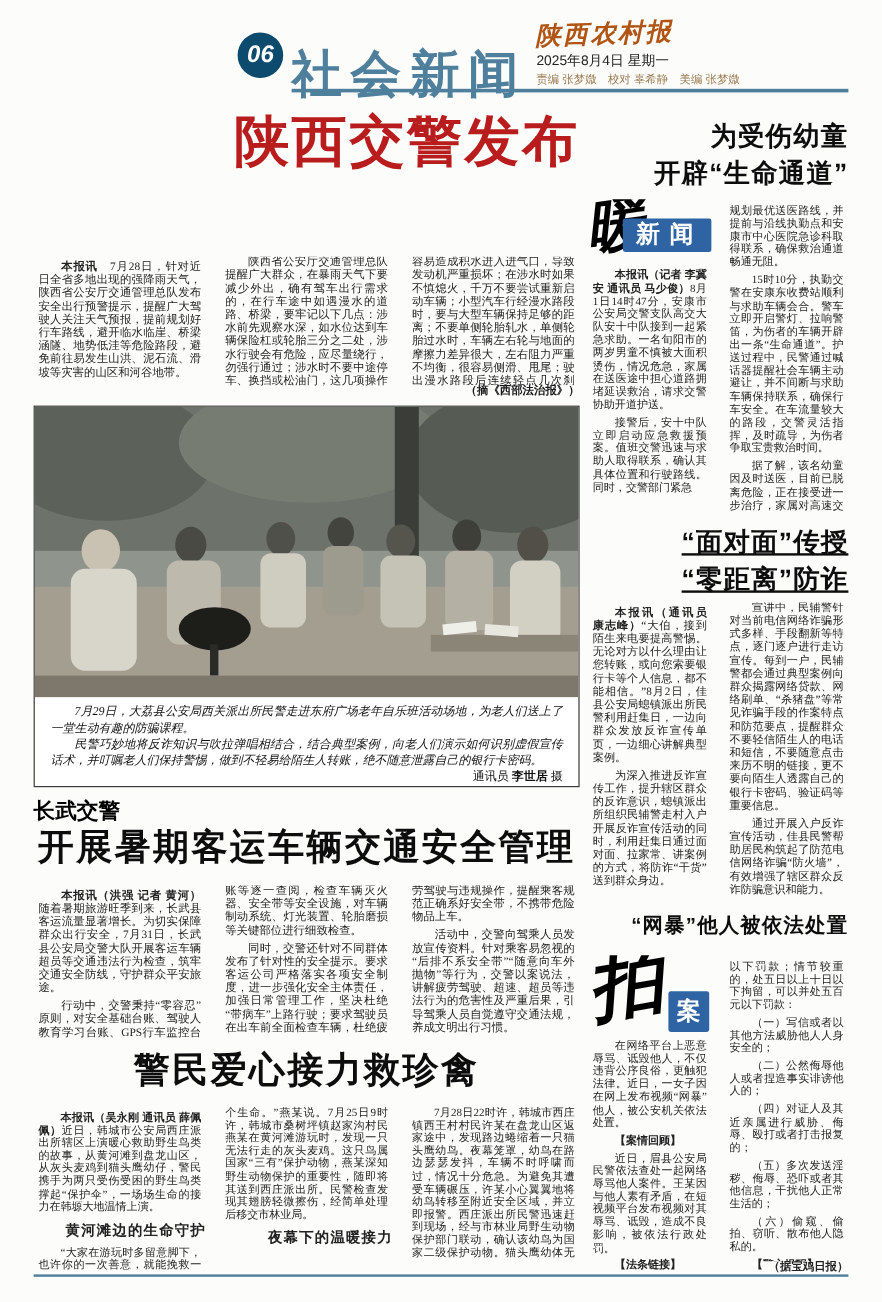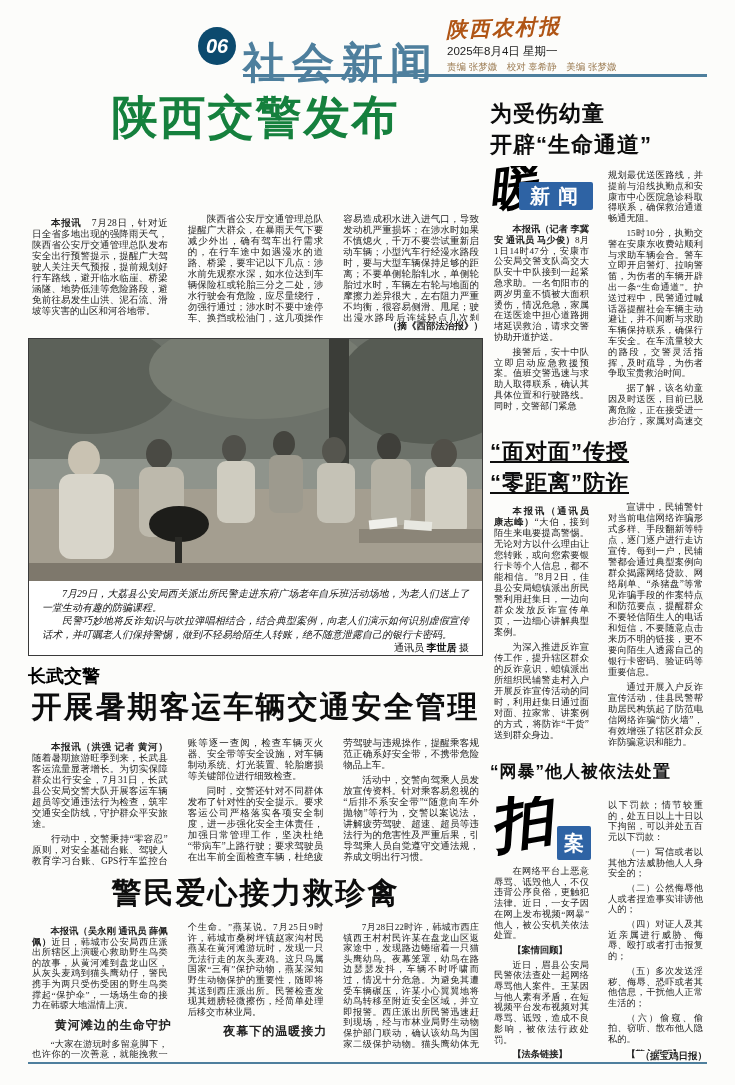--- a/index.html
+++ b/index.html
@@ -22,39 +22,39 @@
             color:#b05515;letter-spacing:2px;transform:rotate(-2deg);}
   .date-line{position:absolute;left:447px;top:44px;font:400 11.5px/14px var(--sans);color:#222;}
   .staff-line{position:absolute;left:447px;top:61px;font:400 9.5px/12px var(--sans);color:#9b7b52;}
   
   .art{text-align:justify;color:#222;}
   .art p{margin:4px;text-indent:2em;}
   .art p.cont{text-indent:0;}
   .art b{font-weight:700;}
   .body-3col{column-count:3;column-gap:12px;font:9.5px/11px var(--serif);}
   .body-3col.tight{font:9.2px/10.6px var(--serif);}
-  .headline-main{position:absolute;left:28px;top:88px;width:455px;text-align:center;
-                 font:900 46px/59px var(--serif);color:#15803d;letter-spacing:2px;}
+  .headline-main{position:absolute;left:28px;top:88px;width:455px;text-align:right;
+                 font:900 46px/59px var(--serif);color:#b91c1c;letter-spacing:2px;}
   .h-sans-lg{position:absolute;width:455px;left:28px;text-align:center;
              font:800 30px/34px var(--sans);color:#0d0d0d;letter-spacing:2px;}
   .kicker{position:absolute;left:28px;top:666px;font:800 18px/20px var(--sans);color:#000;}
   .attr-abs{position:absolute;right:0;bottom:0;background:#fcfcfa;padding-left:6px;
             font:700 9.5px/11px var(--serif);}
   .subhead{font:700 12px/20px var(--sans);text-align:right;text-indent:0 !important;
            letter-spacing:1px;margin:1px 0 !important;break-inside:avoid;}
   .kai{font-style:italic;}
   
   .photo-box{position:absolute;left:28px;top:338px;width:453px;border:1px solid #3a3a3a;background:#fff;}
   .photo-box svg{display:block;width:453px;height:242px;}
   .caption{padding:6px 13px 8px;font:italic 400 10px/13.5px var(--serif);color:#111;text-align:justify;}
   .caption p{margin:0;text-indent:2em;}
   .credit{float:right;font-style:normal;}
   .credit b{font-style:normal;}
   
-  .h-right{position:absolute;left:490px;width:217px;text-align:left;
+  .h-right{position:absolute;left:490px;width:217px;text-align:right;
            font:800 22px/31px var(--sans);color:#0d0d0d;letter-spacing:1px;}
   .rbody{position:absolute;left:490px;width:217px;overflow:hidden;font:9.2px/10.8px var(--serif);}
   .rcol{position:absolute;top:0;bottom:0;width:103px;overflow:hidden;}
   .rcol.c1{left:0;} .rcol.c2{left:114px;}
   .body-2col{column-count:2;column-gap:11px;font:9.3px/11px var(--serif);}
   .secline{font-weight:700;text-indent:2em;}
   
   .badge{position:relative;width:103px;}
   .badge .box{position:absolute;background:var(--badgeblue);color:#fff;
               font-family:var(--sans);font-weight:700;text-align:center;border-radius:2px;}

